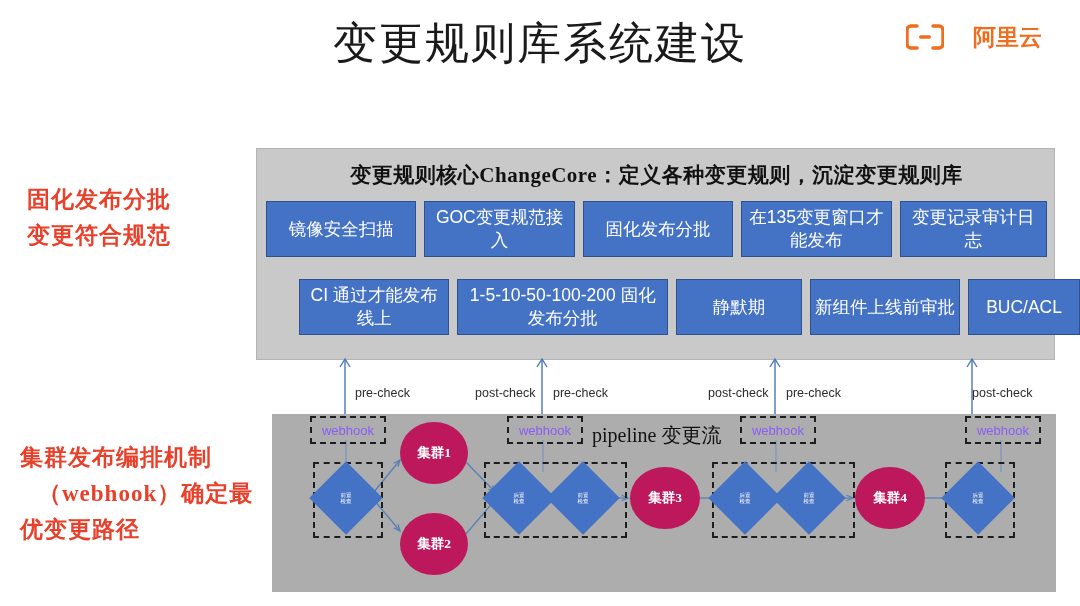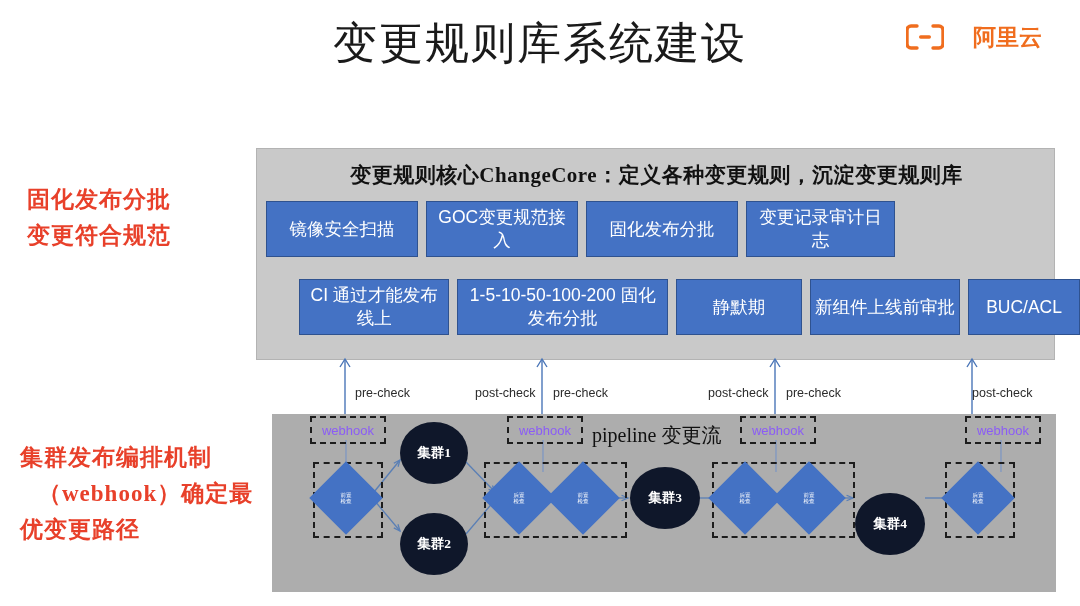--- a/index.html
+++ b/index.html
@@ -77,21 +77,21 @@
     position:absolute;border:2px dashed #1d1d1d;background:transparent;
     display:flex;align-items:center;justify-content:center;
     font-size:13px;color:#8b5cf6;height:24px;width:72px;
     font-family:"Liberation Sans","DejaVu Sans",sans-serif;
   }
   .dash-group{
     position:absolute;border:2px dashed #1d1d1d;background:transparent;
   }
   .node-ellipse{
     position:absolute;border-radius:50%;
-    background:#0f172a;
+    background:#be185d;
     display:flex;align-items:center;justify-content:center;
     color:#ffffff;font-size:13.5px;font-weight:700;
     font-family:"Liberation Serif","DejaVu Serif",serif;
   }
   .node-diamond{
     position:absolute;width:52px;height:52px;
   }
   .node-diamond .dshape{
     position:absolute;inset:0;background:#4472C4;
     transform:rotate(45deg);
@@ -132,20 +132,21 @@
     <div class="indent">（webhook）确定最</div>
     <div>优变更路径</div>
   </div>
 
   <div id="changecore-panel">
     <div id="changecore-heading">变更规则核心ChangeCore：定义各种变更规则，沉淀变更规则库</div>
     <div class="rule-row" id="rule-row-1">
         <div class="rule-box" style="width: 152px;">镜像安全扫描</div>
         <div class="rule-box" style="width: 152px;">GOC变更规范接入</div>
         <div class="rule-box" style="width: 152px;">固化发布分批</div>
+        <div class="rule-box" style="width: 152px;">在135变更窗口才能发布</div>
         <div class="rule-box" style="width: 149px;">变更记录审计日志</div>
       </div>
     <div class="rule-row" id="rule-row-2">
         <div class="rule-box" style="width: 152px;">CI 通过才能发布线上</div>
         <div class="rule-box" style="width: 213px;">1-5-10-50-100-200 固化发布分批</div>
         <div class="rule-box" style="width: 127px;">静默期</div>
         <div class="rule-box" style="width: 152px;">新组件上线前审批</div>
         <div class="rule-box" style="width: 113px;">BUC/ACL</div>
       </div>
   </div>
@@ -204,21 +205,21 @@
       <div class="dash-group" style="left: 484px; top: 462px; width: 139px; height: 72px;"></div>
       <div class="dash-group" style="left: 712px; top: 462px; width: 139px; height: 72px;"></div>
       <div class="dash-group" style="left: 945px; top: 462px; width: 66px; height: 72px;"></div>
       <div class="webhook-box" style="left: 310px; top: 416px;">webhook</div>
       <div class="webhook-box" style="left: 507px; top: 416px;">webhook</div>
       <div class="webhook-box" style="left: 740px; top: 416px;">webhook</div>
       <div class="webhook-box" style="left: 965px; top: 416px;">webhook</div>
       <div class="node-ellipse" style="left: 400px; top: 422px; width: 68px; height: 62px;">集群1</div>
       <div class="node-ellipse" style="left: 400px; top: 513px; width: 68px; height: 62px;">集群2</div>
       <div class="node-ellipse" style="left: 630px; top: 467px; width: 70px; height: 62px;">集群3</div>
-      <div class="node-ellipse" style="left: 855px; top: 493px; width: 70px; height: 62px;">集群4</div>
+      <div class="node-ellipse" style="left: 855px; top: 467px; width: 70px; height: 62px;">集群4</div>
       <div class="node-diamond" style="left: 320px; top: 472px;">
         <div class="dshape"></div>
         <div class="dlabel">
           <span>前置</span>
           <span>检查</span>
         </div>
       </div>
       <div class="node-diamond" style="left: 493px; top: 472px;">
         <div class="dshape"></div>
         <div class="dlabel">

